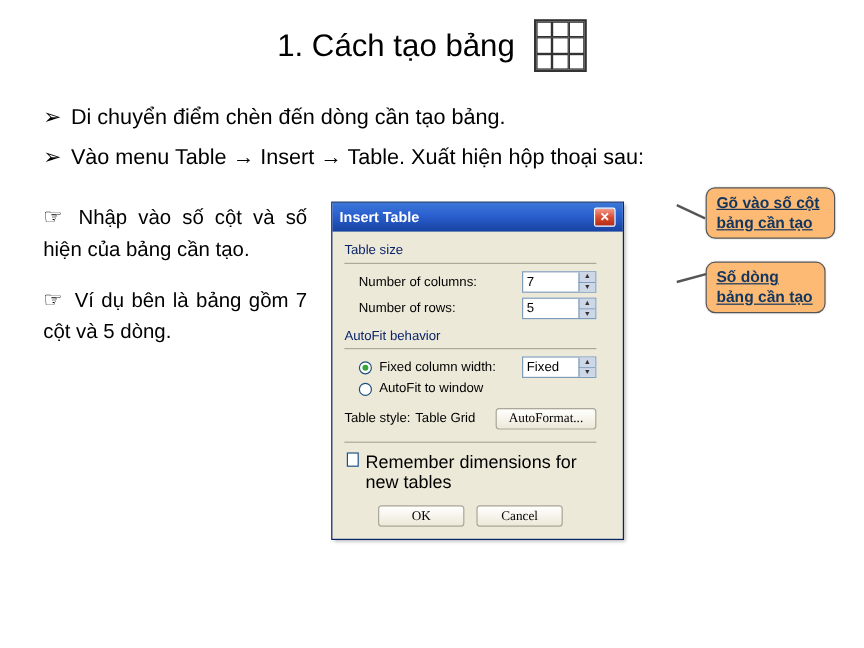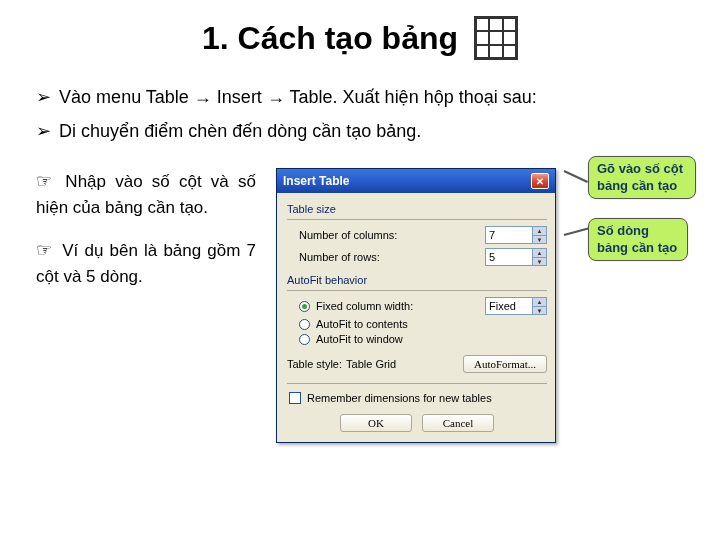--- a/index.html
+++ b/index.html
@@ -8,32 +8,32 @@
     width: 720px;
     height: 540px;
     background: #fff;
     font-family: Arial, Helvetica, sans-serif;
     color: #000;
     position: relative;
     overflow: hidden;
   }
   .slide { padding: 12px 36px 0 36px; }
   .title-row { display: flex; align-items: center; justify-content: center; gap: 16px; margin-top: 4px; }
-  .title { font-size: 32px; font-weight: bold; }
+  .title { font-size: 26px; font-weight: normal; }
   .table-icon { width: 44px; height: 44px; border: 2px solid #333; display: grid; grid-template-columns: repeat(3,1fr); grid-template-rows: repeat(3,1fr); }
   .table-icon div { border: 1px solid #333; }
   .bullets { margin-top: 20px; font-size: 18px; line-height: 1.9; }
   .bullets .arrow { font-family: Arial; margin-right: 8px; }
   .body-row { display: flex; margin-top: 20px; align-items: flex-start; }
   .left-col { width: 220px; font-size: 17px; line-height: 1.5; }
   .left-col p { margin: 0 0 16px 0; text-align: justify; }
   .pointer { font-size: 18px; margin-right: 4px; }
   .dialog-wrap { position: relative; margin-left: 20px; }
   .dialog {
-    width: 280px;
+    width: 244px;
     border: 1px solid #0a246a;
     background: #ece9d8;
     font-family: Tahoma, sans-serif;
     font-size: 11px;
     box-shadow: 2px 2px 3px rgba(0,0,0,.3);
   }
   .titlebar {
     background: linear-gradient(to bottom,#3b77d8,#2a5fcf 45%,#1742a0);
     color: #fff;
     font-weight: bold;
@@ -44,21 +44,21 @@
     font-size: 12px;
   }
   .close-btn {
     width: 18px; height: 16px;
     background: linear-gradient(to bottom,#f59a8a,#d84d33 50%,#b52b14);
     border: 1px solid #fff;
     border-radius: 2px;
     display: flex; align-items: center; justify-content: center;
     color: #fff; font-size: 10px; font-weight: bold;
   }
-  .dlg-body { padding: 8px 8px 10px 10px; }
+  .dlg-body { padding: 8px 22px 10px 10px; }
   .group-label { color: #0a246a; font-size: 11px; margin: 2px 0 4px 0; }
   .group-sep { height: 1px; background: #aca899; margin: 2px 0 6px 0; }
   .field-row { display: flex; align-items: center; margin: 4px 0 4px 12px; }
   .field-row label { flex: 1; font-size: 11px; }
   .num-input {
     width: 62px; height: 18px;
     border: 1px solid #7f9db9;
     background: #fff;
     font-size: 11px;
     padding: 1px 3px;
@@ -79,35 +79,36 @@
   .style-row .lbl { margin-right: 4px; }
   .btn {
     background: linear-gradient(to bottom,#fff,#ece9d8);
     border: 1px solid #aca899;
     border-radius: 3px;
     font-size: 11px;
     padding: 2px 10px;
     font-family: Liberation Serif, serif;
   }
   .sep-full { height:1px; background:#aca899; margin: 10px 0 8px 0; }
-  .check-row { display:flex; font-size:11px; margin-left: 2px; }
+  .check-row { display:flex; font-size:15px; margin-left: 2px; }
   .check { width:12px; height:12px; border:1px solid #1c5180; background:#fff; margin-right:6px; }
   .btn-row { display:flex; justify-content:center; gap:10px; margin-top:10px; }
   .btn-row .btn { width: 72px; text-align:center; }
   .callout {
     position: absolute;
-    background: #bef264;
+    background: #fdba74;
     border: 1px solid #555;
     border-radius: 8px;
     font-size: 13px;
     font-weight: bold;
     padding: 4px 8px;
     color: #13365f;
     line-height: 1.25;
     box-shadow: 0 0 0 1px rgba(0,0,0,.05);
+    text-decoration: underline;
   }
   .callout.c1 { left: 312px; top: -12px; width: 108px; }
   .callout.c2 { left: 312px; top: 50px; width: 100px; }
   .callout-line { position:absolute; height:2px; background:#555; }
   .cl1 { left: 288px; top: 2px; width: 26px; transform: rotate(25deg); transform-origin: left center; }
   .cl2 { left: 288px; top: 66px; width: 26px; transform: rotate(-15deg); transform-origin: left center; }
 </style>
 </head>
 <body>
 
@@ -121,22 +122,22 @@
       <div></div>
         <div></div>
         <div></div>
       <div></div>
         <div></div>
         <div></div>
     </div>
   </div>
 
   <div class="bullets">
+    <div><span class="arrow">➢</span><span>Di chuyển điểm chèn đến dòng cần tạo bảng.</span></div>
     <div><span class="arrow">➢</span><span>Vào menu Table → Insert → Table. Xuất hiện hộp thoại sau:</span></div>
-    <div><span class="arrow">➢</span><span>Di chuyển điểm chèn đến dòng cần tạo bảng.</span></div>
   </div>
 
   <div class="body-row">
     <div class="left-col">
       <p><span class="pointer">☞</span> <span>Nhập vào số cột và số hiện của bảng cần tạo.</span></p>
       <p><span class="pointer">☞</span> <span>Ví dụ bên là bảng gồm 7 cột và 5 dòng.</span></p>
     </div>
 
     <div class="dialog-wrap">
       <div class="dialog">
@@ -179,24 +180,20 @@
             <div class="num-input" style="width:62px">
               <span>Fixed</span>
               <div class="spin">
                   <div>▲</div>
                   <div>▼</div>
                 </div>
             </div>
           </div>
           <div class="radio-row">
             <div class="radio"></div>
-            <span>AutoFit to contents</span>
-          </div>
-          <div class="radio-row">
-            <div class="radio"></div>
             <span>AutoFit to window</span>
           </div>
 
           <div class="style-row" style="margin-top:10px">
             <span class="lbl">Table style:</span>
             <span>Table Grid</span>
             <span class="gap" style="flex:1"></span>
             <button class="btn">AutoFormat...</button>
           </div>
 

